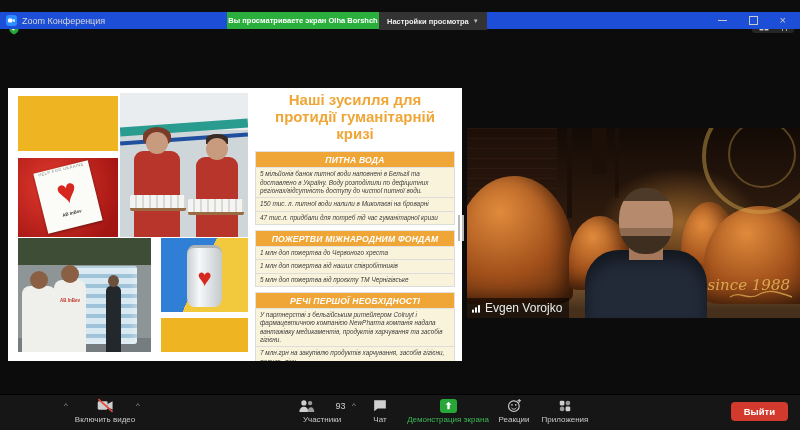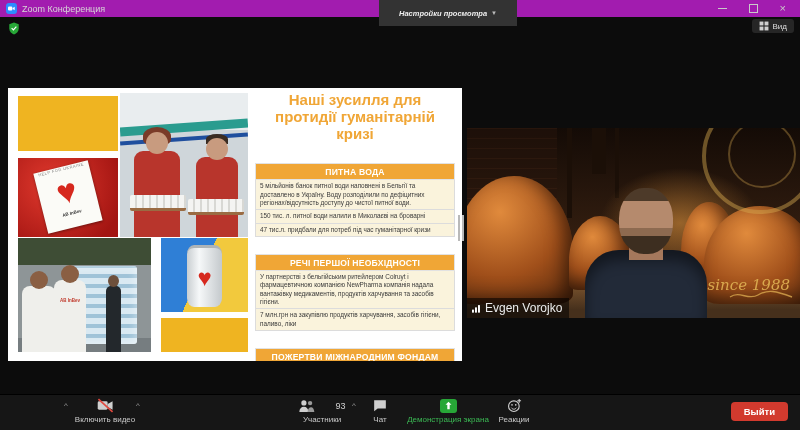--- a/index.html
+++ b/index.html
@@ -1,29 +1,29 @@
 <!DOCTYPE html>
 <html><head>
 <meta charset="utf-8">
 <style>
   html,body{margin:0;padding:0;background:#000;}
   .window{position:relative;width:800px;height:430px;background:#0d0d0d;overflow:hidden;
           font-family:"Liberation Sans",sans-serif;-webkit-font-smoothing:antialiased;}
 
   
-  .titlebar{position:absolute;top:0;left:0;right:0;height:17px;background:#a21caf;
+  .titlebar{position:absolute;top:12px;left:0;right:0;height:17px;background:#1d4ed8;
             display:flex;align-items:center;z-index:30;}
   .zoom-ico{width:11px;height:11px;margin:0 5px 0 6px;background:#2d8cff;border-radius:3px;
             display:flex;align-items:center;justify-content:center;flex:0 0 auto;}
   .app-title{font-size:9px;color:#d6d6d6;}
   .share-banner{position:absolute;left:227px;top:0;width:152px;height:17px;background:#2aaf3d;
             color:#fff;font-size:7.5px;font-weight:bold;display:flex;align-items:center;
             justify-content:center;white-space:nowrap;}
-  .view-settings{position:absolute;left:379px;top:0;height:26px;background:#333;color:#eee;
-            font-size:7.5px;font-weight:bold;display:flex;align-items:center;padding:0 20px;gap:4px;font-style:italic;}
+  .view-settings{position:absolute;left:379px;top:0;height:18px;background:#333;color:#eee;
+            font-size:7.5px;font-weight:bold;display:flex;align-items:center;padding:0 8px;gap:4px;}
   .view-settings .chev{font-size:6px;color:#bbb;}
   .win-controls{margin-left:auto;display:flex;align-items:center;gap:22px;padding-right:14px;}
   .wc-min{width:9px;height:1px;background:#c9c9c9;}
   .wc-restore{width:7px;height:7px;border:1px solid #c9c9c9;}
   .wc-close{color:#c9c9c9;font-size:11px;line-height:11px;}
 
   
   .stage{position:absolute;top:17px;left:0;right:0;height:378px;background:#0c0c0c;}
   .shield-btn{position:absolute;top:4px;left:8px;}
   .view-btn{position:absolute;top:2px;right:6px;display:flex;align-items:center;gap:4px;
@@ -68,21 +68,21 @@
   .ph-can{background:linear-gradient(115deg,#2f7fd6 0 46%,#f2c93d 46%);}
   .can{position:absolute;left:26px;top:7px;width:35px;height:59px;border-radius:7px/9px;
        background:linear-gradient(90deg,#c9ced1,#f6f8f9 35%,#c4c9cc);display:flex;align-items:center;justify-content:center;
        border-top:3px solid #aeb4b7;}
   .can .heart{color:#d6281e;font-size:24px;}
 
   
   .content{position:absolute;left:247px;top:2px;width:200px;}
   .slide-title{color:#f0a636;font-weight:bold;font-size:15px;line-height:1.12;text-align:center;
                padding:2px 6px 4px;}
-  .section{margin-top:17px;}
+  .section{margin-top:5px;font-style:italic;}
   .sec-header{background:#f0a636;color:#fff;font-weight:bold;font-size:8.6px;text-align:center;
               padding:2.5px 0;letter-spacing:.2px;border:1px solid #e2e2e2;}
   .sec-item{background:#faf3dc;border:1px solid #dcdcdc;border-top:none;font-size:6.4px;color:#3a3a3a;
             padding:2px 4px;line-height:1.3;}
 
   
   .divider{position:absolute;left:458px;top:198px;width:6px;height:26px;
            background:linear-gradient(90deg,#b9b9b9 0 2px,transparent 2px 4px,#b9b9b9 4px 6px);cursor:col-resize;}
 
   
@@ -132,20 +132,21 @@
 <div class="window">
 
   <div class="titlebar">
     <span class="zoom-ico">
       <svg width="7" height="7" viewBox="0 0 24 20">
           <rect x="0" y="3" width="15" height="14" rx="4" fill="#fff"></rect>
           <path d="M16 8l7-4v12l-7-4z" fill="#fff"></path>
         </svg>
     </span>
     <span class="app-title">Zoom Конференция</span>
+    <div class="share-banner">Вы просматриваете экран Olha Borshch</div>
     <div class="view-settings">
       <span>Настройки просмотра</span>
       <span class="chev">▼</span>
     </div>
     <div class="win-controls">
       <span class="wc-min"></span>
       <span class="wc-restore"></span>
       <span class="wc-close">×</span>
     </div>
   </div>
@@ -222,30 +223,30 @@
         <div class="slide-title">Наші зусилля для протидії гуманітарній кризі</div>
 
         <div class="section">
           <div class="sec-header">ПИТНА ВОДА</div>
           <div class="sec-item">5 мільйонів банок питної води наповнені в Бельгії та доставлено в Україну. Воду розподілили по дефіцитних регіонах/відсутність доступу до чистої питної води.</div>
           <div class="sec-item">150 тис. л. питної води налили в Миколаєві на броварні</div>
           <div class="sec-item">47 тис.л. придбали для потреб під час гуманітарної кризи</div>
         </div>
 
         <div class="section">
-          <div class="sec-header">РЕЧІ ПЕРШОЇ НЕОБХІДНОСТІ</div>
-          <div class="sec-item">У партнерстві з бельгійським ритейлером Colruyt і фармацевтичною компанією NewPharma компанія надала вантажівку медикаментів, продуктів харчування та засобів гігієни.</div>
-          <div class="sec-item">7 млн.грн на закупівлю продуктів харчування, засобів гігієни, паливо, ліки</div>
-        </div>
-
-        <div class="section">
           <div class="sec-header">ПОЖЕРТВИ МІЖНАРОДНИМ ФОНДАМ</div>
           <div class="sec-item">1 млн дол пожертва до Червоного хреста</div>
           <div class="sec-item">1 млн дол пожертва від наших співробітників</div>
           <div class="sec-item">5 млн дол пожертва від проєкту ТМ Чернігівське</div>
+        </div>
+
+        <div class="section">
+          <div class="sec-header">РЕЧІ ПЕРШОЇ НЕОБХІДНОСТІ</div>
+          <div class="sec-item">У партнерстві з бельгійським ритейлером Colruyt і фармацевтичною компанією NewPharma компанія надала вантажівку медикаментів, продуктів харчування та засобів гігієни.</div>
+          <div class="sec-item">7 млн.грн на закупівлю продуктів харчування, засобів гігієни, паливо, ліки</div>
         </div>
       </div>
     </div>
 
     <div class="divider"></div>
 
     <div class="video">
       <div class="brew-tiles"></div>
       <div class="pipe" style="left:100px;top:0;width:5px;height:90px;"></div>
       <div class="pipe" style="left:148px;top:0;width:4px;height:70px;"></div>
@@ -332,16 +333,27 @@
             <circle cx="11" cy="13" r="8.5" stroke="#cfcfcf" stroke-width="1.8" fill="none"></circle>
             <circle cx="8" cy="11" r="1.3" fill="#cfcfcf"></circle>
             <circle cx="14" cy="11" r="1.3" fill="#cfcfcf"></circle>
             <path d="M7 15.5c1 1.6 2.4 2.4 4 2.4s3-.8 4-2.4" stroke="#cfcfcf" stroke-width="1.6" fill="none"></path>
             <path d="M19.5 1.5v6M16.5 4.5h6" stroke="#cfcfcf" stroke-width="1.7"></path>
           </svg>
       </div>
       <span>Реакции</span>
     </div>
 
+    <div class="tb-btn" style="left:538px;width:54px;">
+      <div class="tb-ico-row">
+        <svg width="14" height="14" viewBox="0 0 24 24">
+            <rect x="3" y="3" width="8" height="8" rx="2" fill="#cfcfcf"></rect>
+            <rect x="13" y="3" width="8" height="8" rx="4" fill="#9a9a9a"></rect>
+            <rect x="3" y="13" width="8" height="8" rx="4" fill="#9a9a9a"></rect>
+            <rect x="13" y="13" width="8" height="8" rx="2" fill="#cfcfcf"></rect>
+          </svg>
+      </div>
+      <span>Приложения</span>
+    </div>
 
     <button class="leave-btn">Выйти</button>
   </div>
 </div>
 
 </body></html>

